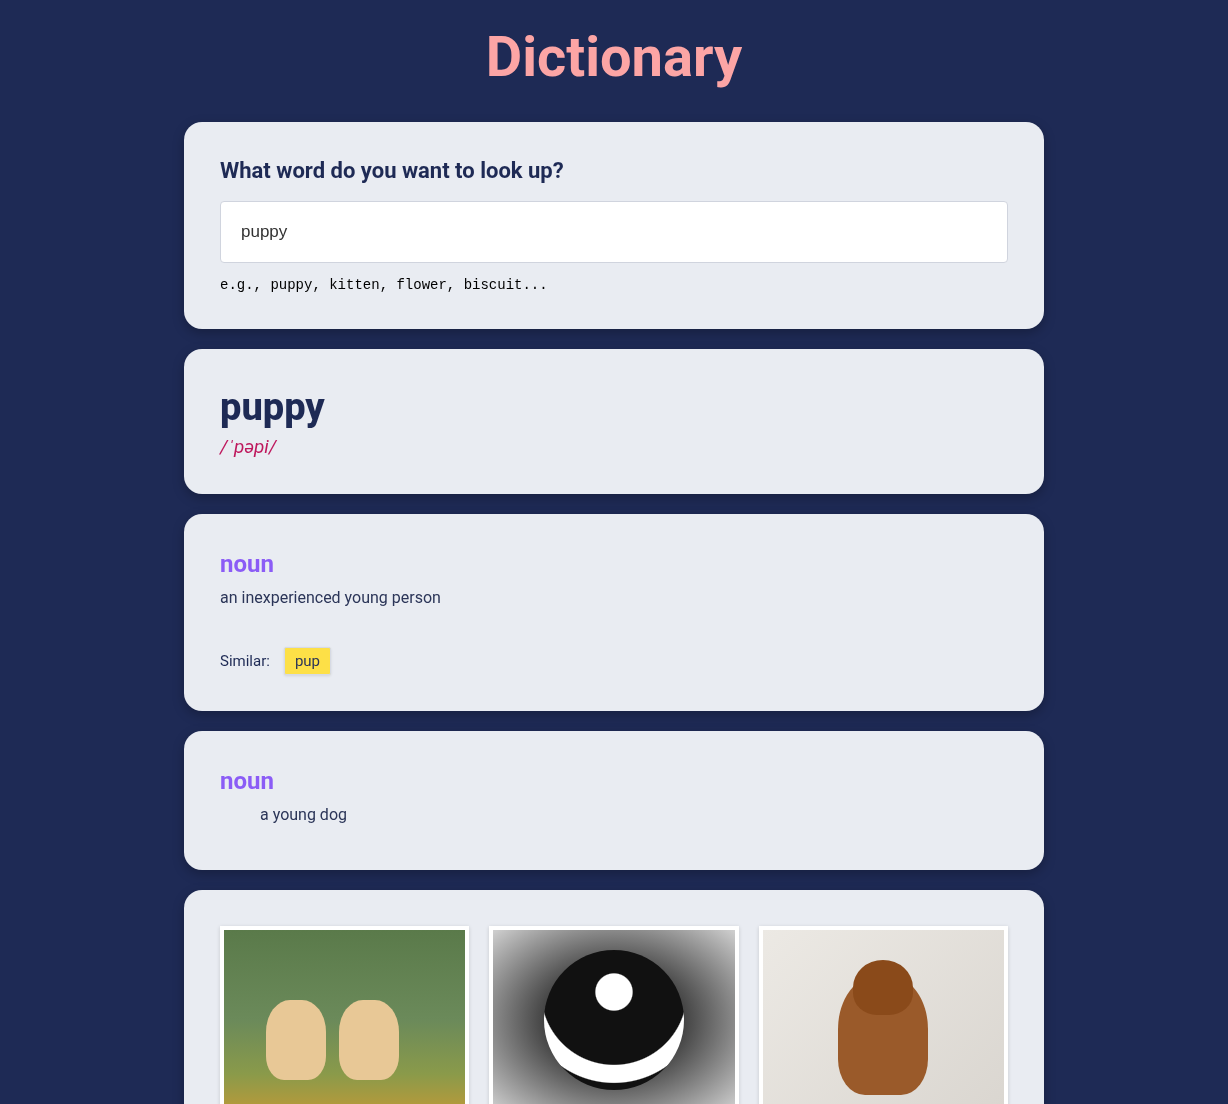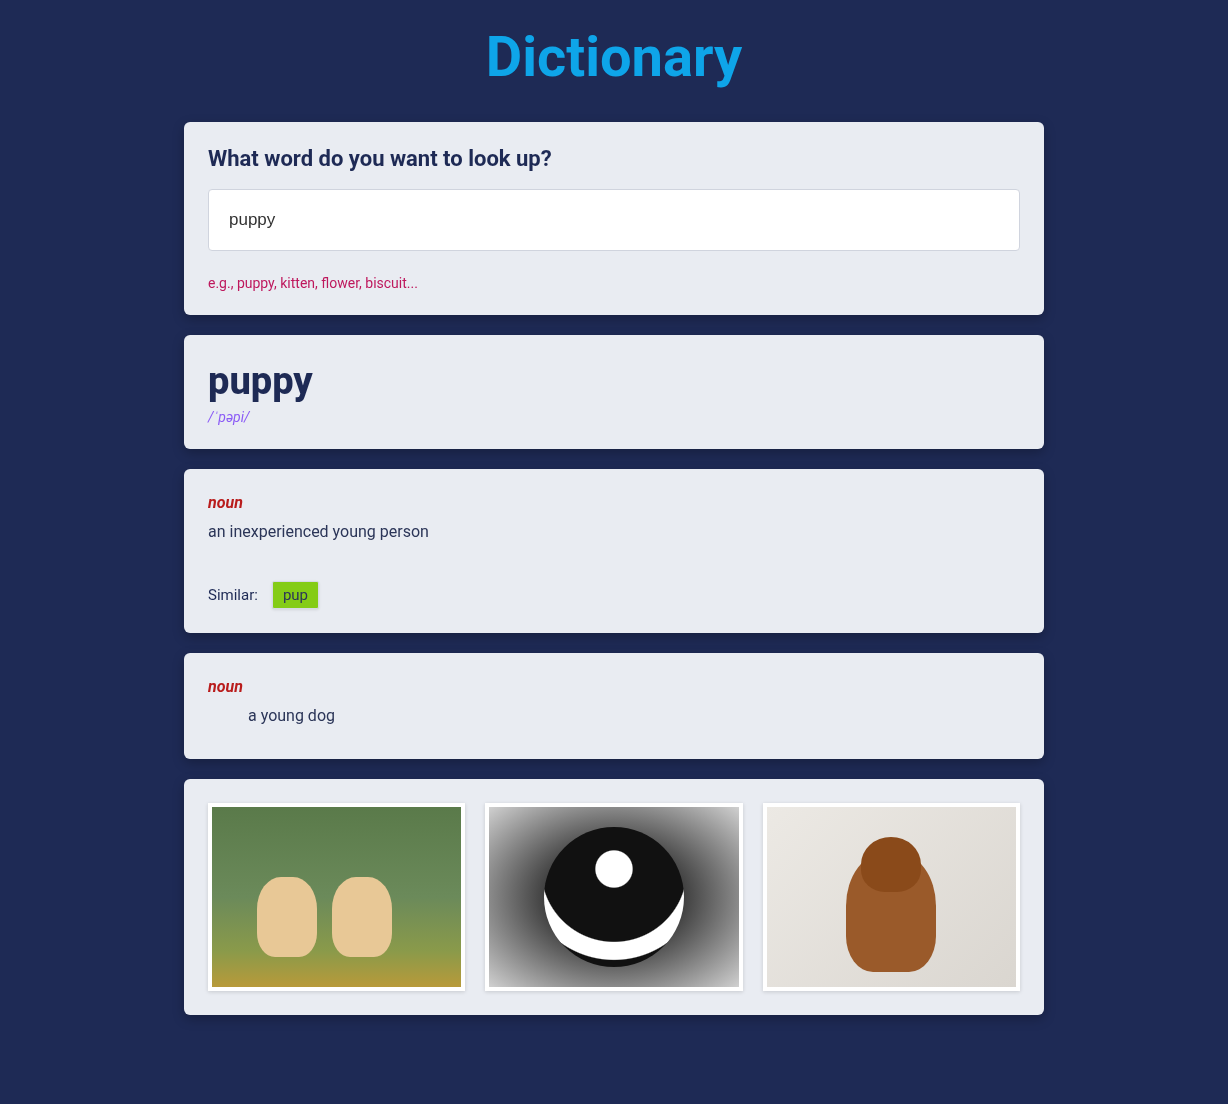--- a/index.html
+++ b/index.html
@@ -12,89 +12,89 @@
       font-family: -apple-system, BlinkMacSystemFont, 'Segoe UI', Roboto, Helvetica, Arial, sans-serif;
       min-height: 1104px;
       padding-bottom: 40px;
     }
     .container {
       max-width: 900px;
       margin: 0 auto;
       padding: 0 20px;
     }
     .page-title {
-      color: #0ea5e9;
+      color: #fca5a5;
       font-size: 56px;
       font-weight: 700;
       text-align: center;
       padding: 24px 0 32px 0;
     }
     .card {
       background-color: #e9ecf2;
-      border-radius: 6px;
-      padding: 24px;
+      border-radius: 18px;
+      padding: 36px;
       margin-bottom: 20px;
       box-shadow: 0 4px 12px rgba(0,0,0,0.25);
     }
     .prompt-label {
       color: #1e2a55;
       font-size: 22px;
       font-weight: 700;
       margin-bottom: 18px;
     }
     .search-input {
       width: 100%;
       padding: 20px 20px;
       font-size: 17px;
       border: 1px solid #d0d4de;
       border-radius: 4px;
       background: #ffffff;
       color: #333;
       outline: none;
     }
     .hint-text {
-      color: #be185d;
+      color: #000000;
       font-size: 14px;
-      margin-top: 24px;
+      margin-top: 14px;
+      font-family: Liberation Mono, monospace;
     }
     .word-title {
       color: #1e2a55;
       font-size: 38px;
       font-weight: 800;
       margin-bottom: 6px;
     }
     .phonetic {
+      color: #be185d;
+      font-size: 19px;
+      font-style: italic;
+    }
+    .part-of-speech {
       color: #8b5cf6;
-      font-size: 14px;
-      font-style: italic;
-    }
-    .part-of-speech {
-      color: #b91c1c;
-      font-size: 16px;
+      font-size: 24px;
       font-weight: 700;
       margin-bottom: 10px;
-      font-style: italic;
     }
     .definition {
       color: #2b3558;
       font-size: 16px;
       margin-bottom: 40px;
     }
     .similar-row {
       display: flex;
       align-items: center;
       gap: 14px;
     }
     .similar-label {
       color: #1e2a55;
       font-size: 15px;
       font-weight: 400;
     }
     .similar-chip {
-      background: #84cc16;
+      background: #fde047;
       border: 1px solid #d6dae4;
       padding: 4px 10px;
       font-size: 15px;
       color: #2b3558;
       border-radius: 2px;
       box-shadow: 0 1px 3px rgba(0,0,0,0.1);
       cursor: pointer;
     }
     .images-row {
       display: flex;

